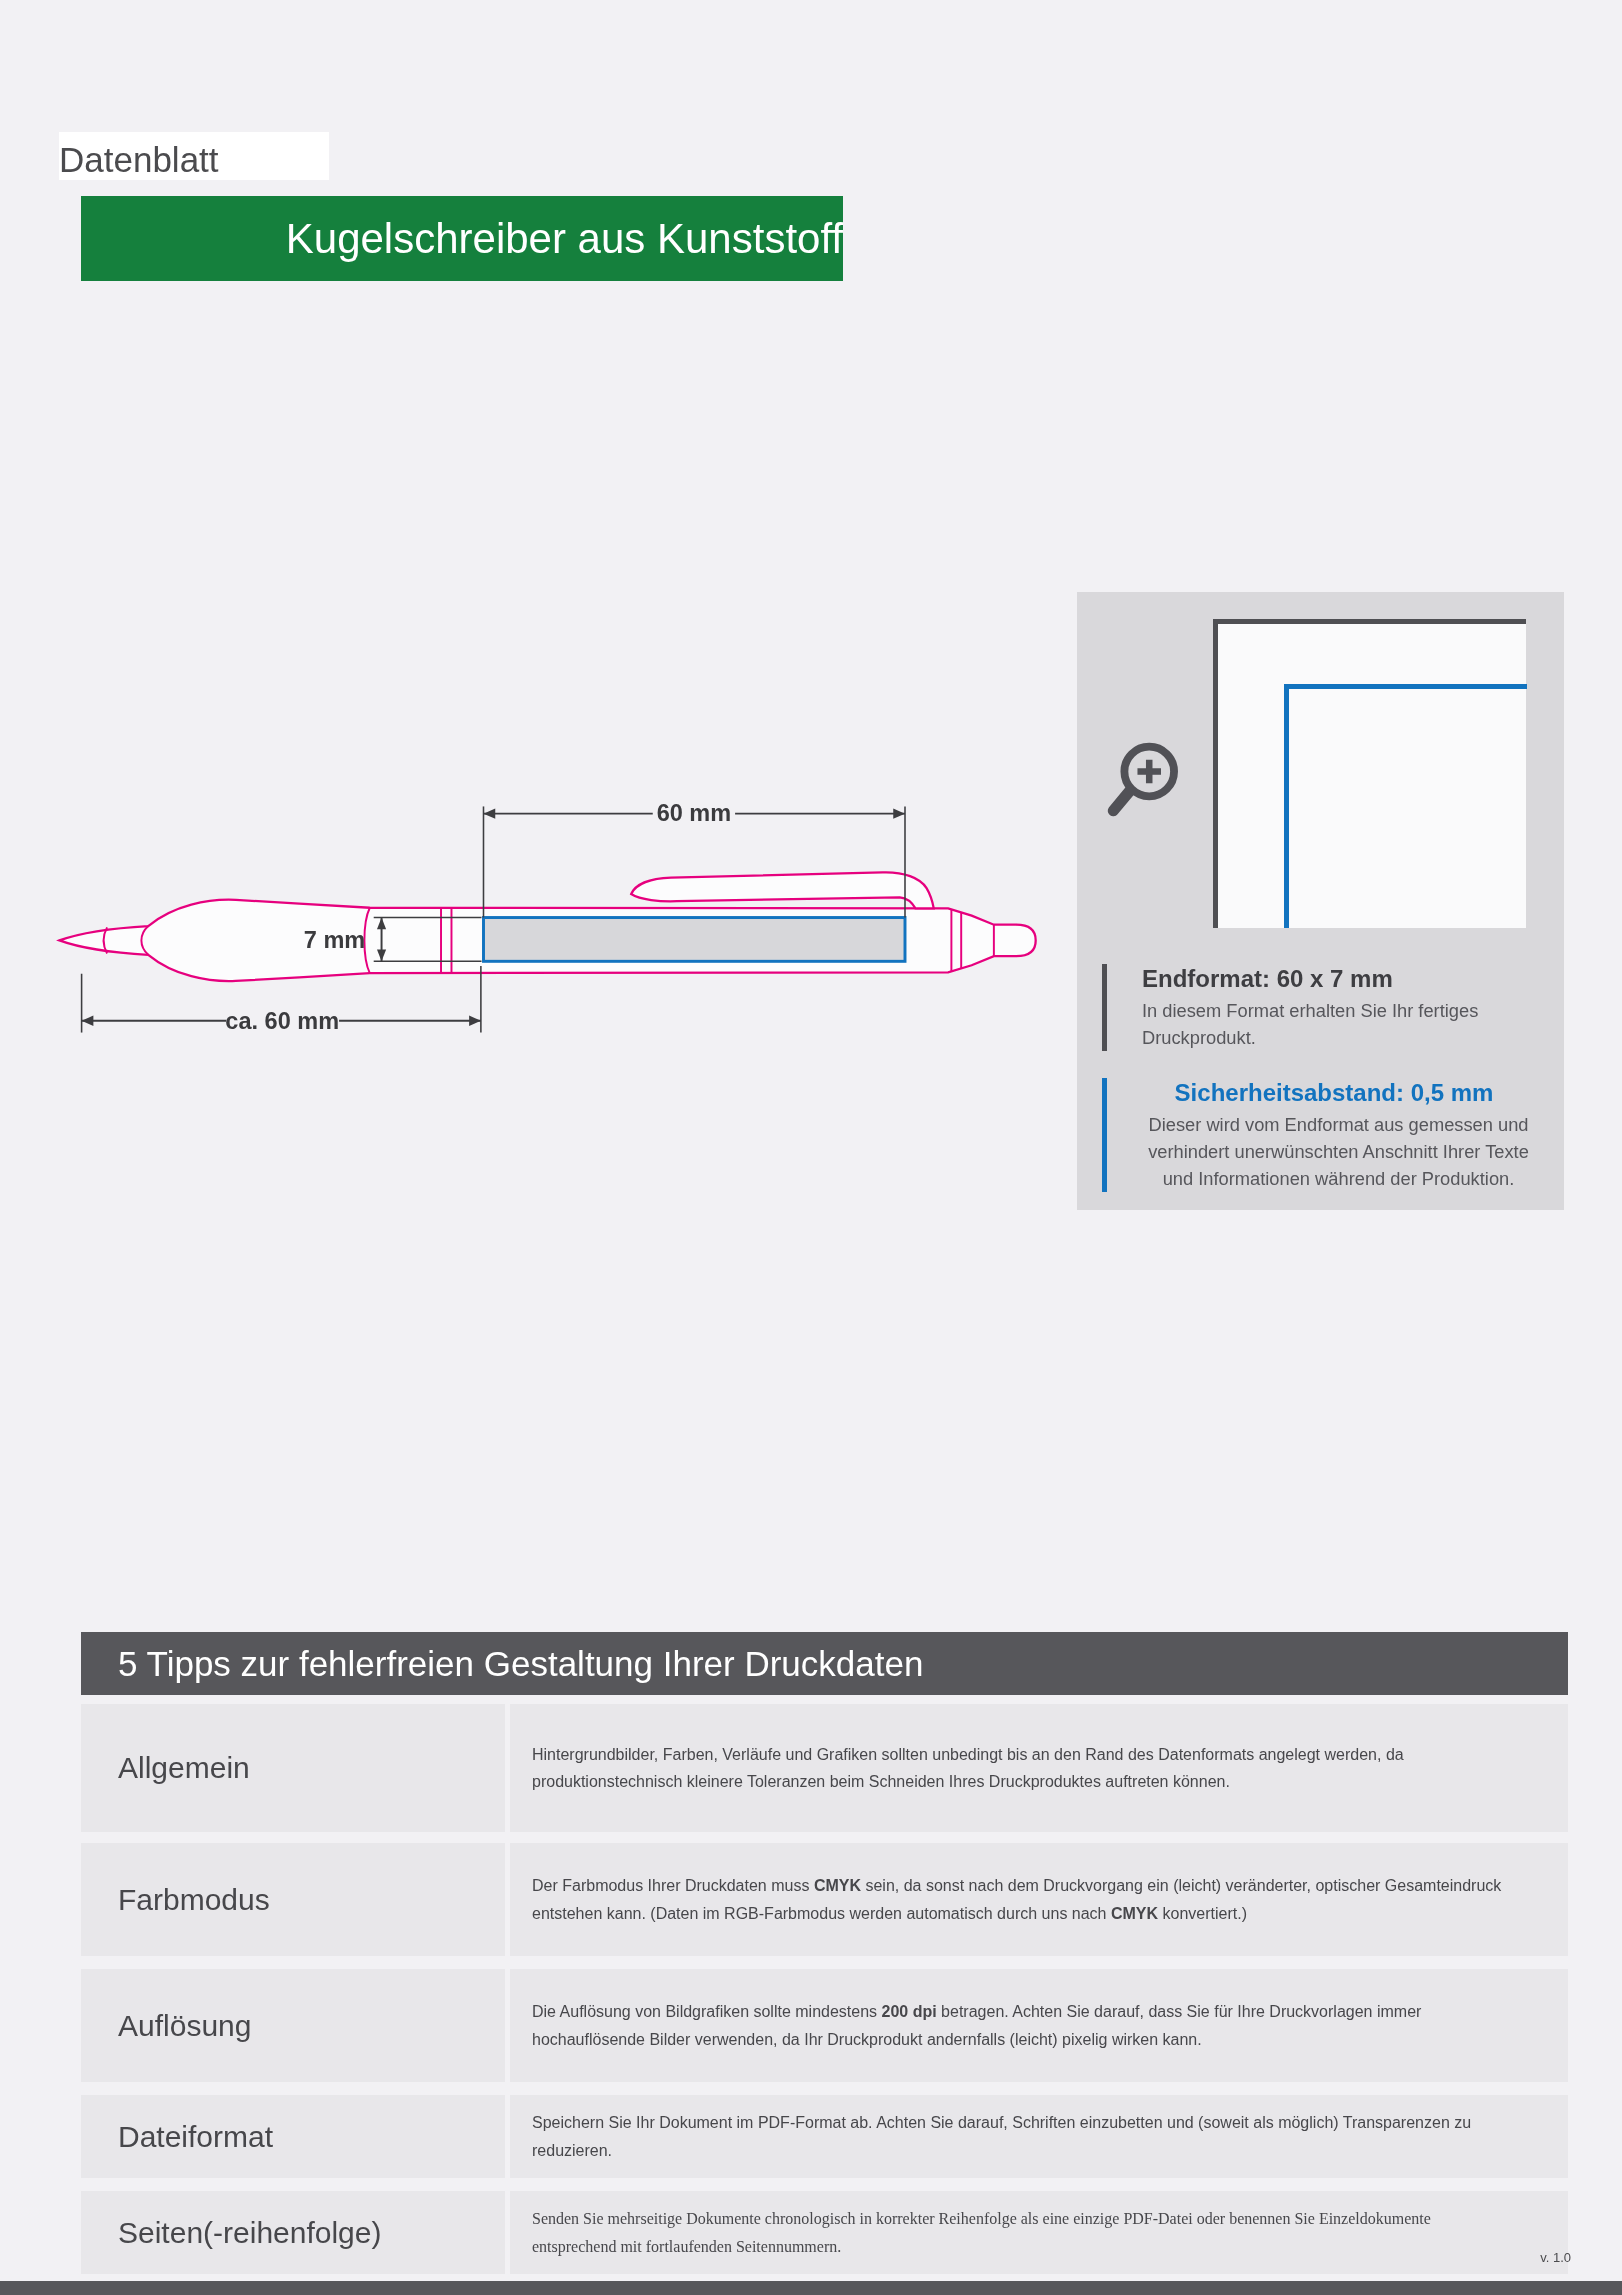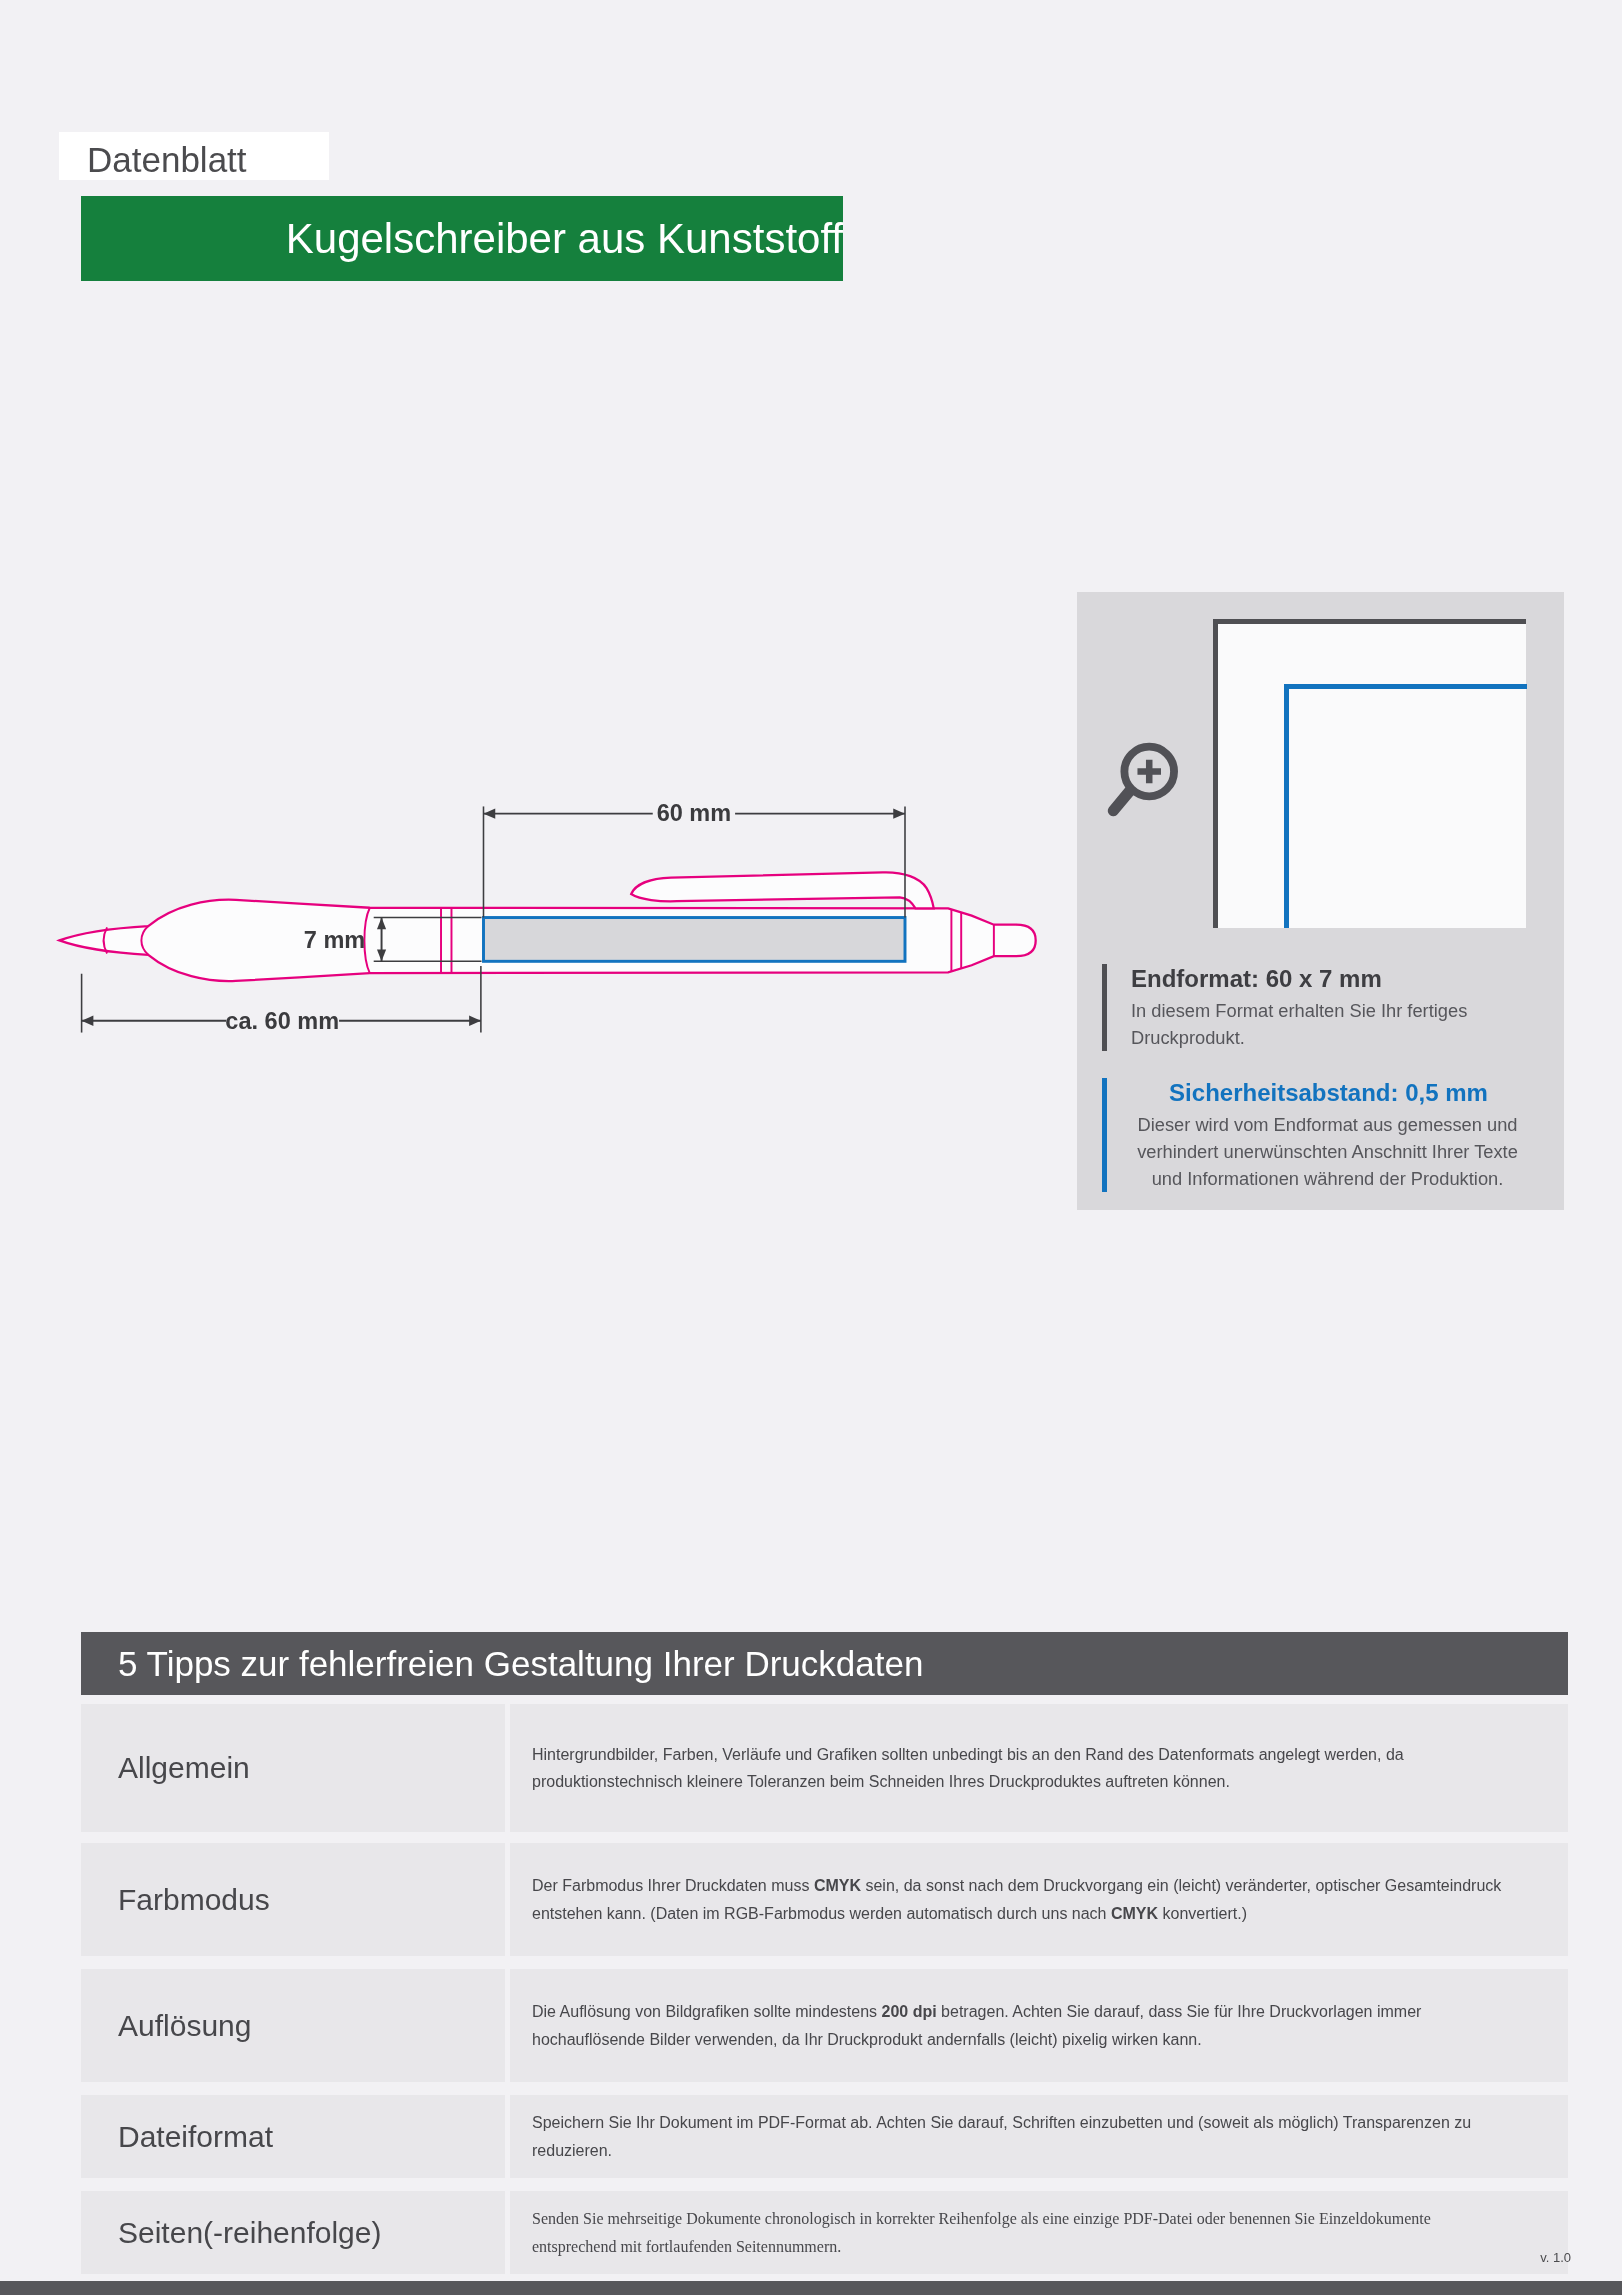--- a/index.html
+++ b/index.html
@@ -3,32 +3,32 @@
 <meta charset="utf-8">
 <style>
   * { margin:0; padding:0; box-sizing:border-box; }
   html,body { background:#ffffff; }
   body { font-family:"Liberation Sans", sans-serif; }
   #page { position:relative; width:1623px; height:2295px; background:#f2f1f4; overflow:hidden; }
   .abs { position:absolute; }
 
   
   .doc-label { left:59px; top:132px; width:270px; height:48px; background:#ffffff;
-               color:#4b4b4e; font-size:35px; line-height:55px; padding-left:28px; }
+               color:#4b4b4e; font-size:35px; line-height:55px; padding-left:0; }
   .title-bar { left:81px; top:196px; width:762px; height:85px; background:#15803d;
                color:#ffffff; font-size:42px; line-height:85px; padding-left:37px;text-align:right; }
 
   
   .panel { left:1077px; top:592px; width:487px; height:618px; background:#d9d8db; }
   .zoom-square { position:absolute; left:136px; top:27px; width:313px; height:309px;
                  background:#fafafb; border-top:5.9px solid #4f4f53; border-left:5.9px solid #4f4f53; }
   .safety-line-h { position:absolute; left:207px; top:92px; width:243px; height:4.6px; background:#1273bf; }
   .safety-line-v { position:absolute; left:207px; top:92px; width:4.6px; height:244px; background:#1273bf; }
   .mag-icon { position:absolute; left:18.3px; top:139px; width:98px; height:98px; }
-  .info-block { position:absolute; left:25px; width:424px; padding-left:24px; }
+  .info-block { position:absolute; left:25px; width:424px; padding-left:35px; }
   .endformat-block { top:372px; border-left:5.9px solid #4f4f53; }
   .safety-block { top:486px; border-left:5.9px solid #1273bf;text-align:center; }
   .block-heading { font-size:24px; font-weight:bold; color:#3e3e42; line-height:30px; }
   .safety-block .block-heading { color:#1273bf; }
   .block-body { font-size:18.3px; color:#56565b; line-height:27px; margin-top:3.3px; width:393px; }
 
   
   .pen-svg { left:39px; top:779px; width:1021px; height:281px; }
   .pen-fill { fill:#fcfcfd; stroke:#e6007e; stroke-width:3.5; }
   .pen-line { fill:none; stroke:#e6007e; stroke-width:3; }

